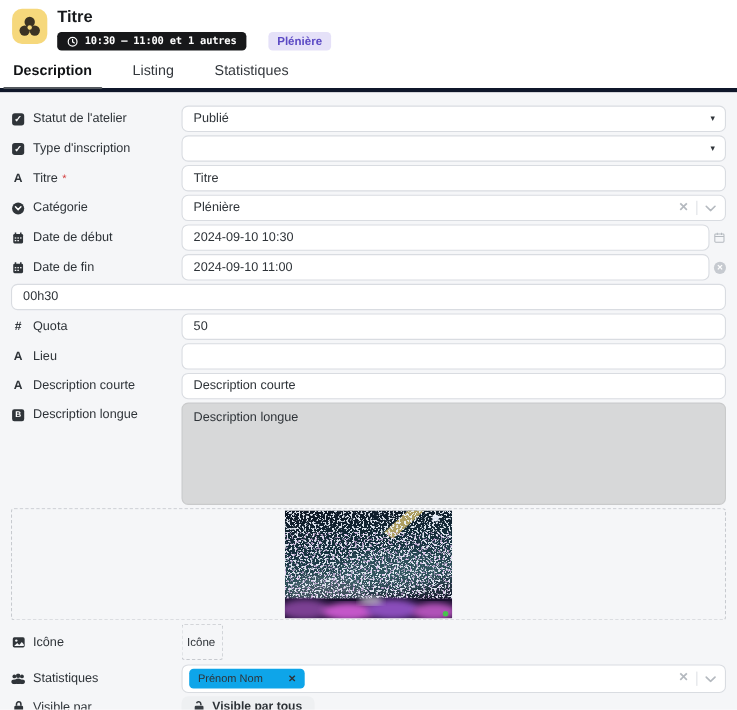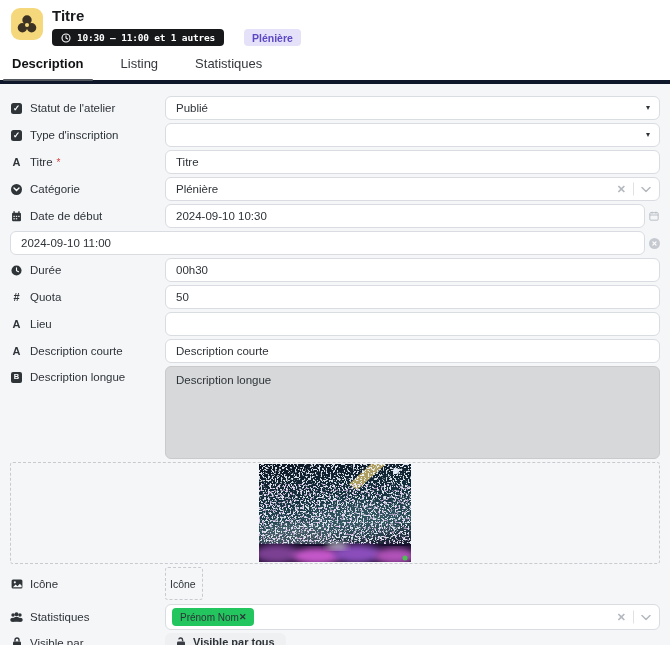--- a/index.html
+++ b/index.html
@@ -46,21 +46,21 @@
   .hash-ico { font-weight: 700; font-size: 11px; color: #2f3439; }
   .rt-ico { width: 11px; height: 11px; background: #2f3439; border-radius: 2px; color: #fff; font-size: 7.5px; font-weight: 700; display: flex; align-items: center; justify-content: center; line-height: 1; }
 
   .txtarea { width: 100%; height: 93px; background: #d7d8d9; border: 1px solid #c9cacb; border-radius: 6px; padding: 7px 10px; font-size: 11.5px; color: #2e3338; font-family: "Liberation Sans", sans-serif; resize: none; outline: none; display: block; }
 
   .dropzone { height: 102px; border: 1px dashed #c7cacf; border-radius: 3px; display: flex; align-items: center; justify-content: center; padding: 1px; cursor: pointer; }
   .icon-drop { width: 38px; height: 33px; border: 1px dashed #c7cacf; border-radius: 3px; display: flex; align-items: center; padding: 2px 4px; font-size: 10.5px; color: #2e3338; cursor: pointer; }
   .row-icone { margin-bottom: 4px; }
 
   .tags-input { height: 26px; padding: 0 6px; display: flex; align-items: center; }
-  .tag { background: #22c55e; border-radius: 4px; height: 18px; display: inline-flex; align-items: center; gap: 0; padding: 0 8px; font-size: 10px; color: #2e3338; }
+  .tag { background: #0ea5e9; border-radius: 4px; height: 18px; display: inline-flex; align-items: center; gap: 23px; padding: 0 8px; font-size: 10px; color: #2e3338; }
   .tag .tag-x { font-weight: 700; font-size: 9px; cursor: pointer; }
 
   .vis-btn { display: inline-flex; align-items: center; gap: 7px; background: #eef0f2; border: none; border-radius: 6px; padding: 3px 11px 4px; font-size: 11px; font-weight: 700; color: #2e3338; font-family: "Liberation Sans", sans-serif; cursor: pointer; height: 19px; }
   .row-visible { margin-bottom: 2px; }
 
   .circle-x { width: 11px; height: 11px; border-radius: 50%; background: #c6cad0; color: #fff; font-size: 7px; font-weight: 700; display: flex; align-items: center; justify-content: center; line-height: 1; flex: none; cursor: pointer; }
   .cal-gray { flex: none; cursor: pointer; display: flex; }
 </style>
 </head>
 <body>
@@ -179,36 +179,41 @@
       <span class="cal-gray">
         <svg width="10" height="10" viewBox="0 0 12 12">
             <rect x="1" y="2" width="10" height="9" rx="1" fill="none" stroke="#b4b9bf" stroke-width="1.1"></rect>
             <path d="M1 4.8h10M3.7 0.8v2.4M8.3 0.8v2.4" stroke="#b4b9bf" stroke-width="1.1"></path>
           </svg>
       </span>
     </div>
   </div>
 
   <div class="row">
+    <div class="rlabel">
+      <span class="ico">
+        <svg width="11" height="11" viewBox="0 0 16 16">
+            <path d="M4.5 0.5v3M11.5 0.5v3" stroke="#2f3439" stroke-width="2"></path>
+            <rect x="1.5" y="2.5" width="13" height="12.5" rx="1.8" fill="#2f3439"></rect>
+            <rect x="3.5" y="7" width="2" height="1.6" fill="#fff"></rect>
+            <rect x="7" y="7" width="2" height="1.6" fill="#fff"></rect>
+            <rect x="10.5" y="7" width="2" height="1.6" fill="#fff"></rect>
+            <rect x="3.5" y="10.5" width="2" height="1.6" fill="#fff"></rect>
+            <rect x="7" y="10.5" width="2" height="1.6" fill="#fff"></rect>
+          </svg>
+      </span>
+      <span>Date de fin</span>
+    </div>
     <div class="rctrl date-wrap">
       <input class="inp" type="text" value="2024-09-10 11:00" style="">
       <span class="circle-x">✕</span>
     </div>
   </div>
 
   <div class="row">
-    <div class="rlabel">
-      <span class="ico">
-        <svg width="11" height="11" viewBox="0 0 12 12">
-            <circle cx="6" cy="6" r="5.5" fill="#2f3439"></circle>
-            <path d="M6 3v3.2l2.2 1.2" fill="none" stroke="#fff" stroke-width="1.2" stroke-linecap="round"></path>
-          </svg>
-      </span>
-      <span>Durée</span>
-    </div>
     <div class="rctrl">
       <input class="inp" type="text" value="00h30" style="">
     </div>
   </div>
 
   <div class="row">
     <div class="rlabel">
       <span class="ico hash-ico">#</span>
       <span>Quota</span>
     </div>

